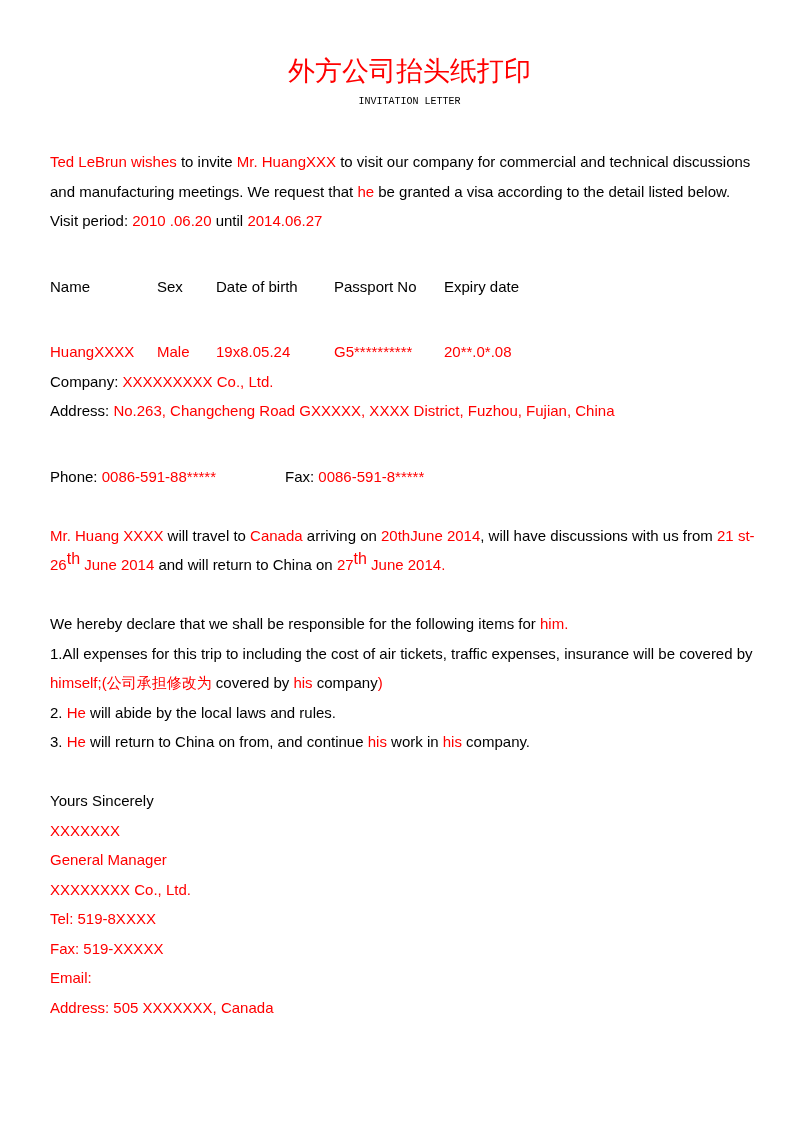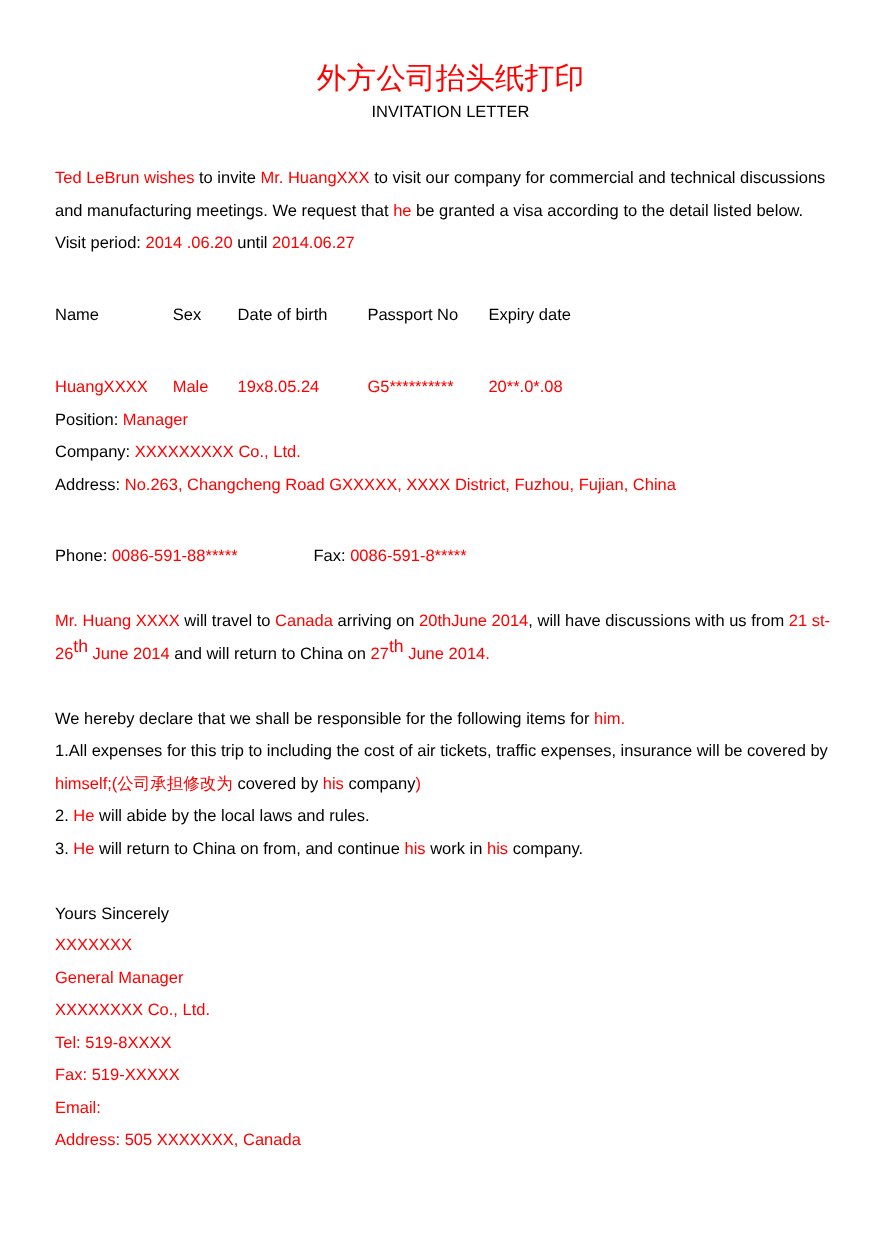--- a/index.html
+++ b/index.html
@@ -9,21 +9,21 @@
     width: 793px; height: 1122px; overflow: hidden;
     font-family: "Liberation Sans", "DejaVu Sans", sans-serif;
     font-size: 15px; color: var(--text);
   }
   .page { padding: 53px 24px 0 50px; }
   .title {
     text-align: center; color: var(--accent);
     font-family: "Liberation Serif", "DejaVu Serif", serif;
     font-size: 27px; line-height: 36px; font-weight: normal;
   }
-  .subtitle { text-align: center; font-size: 15px; line-height: 26px; font-weight: normal; }
+  .subtitle { text-align: center; font-size: 10px; line-height: 26px; font-weight: normal; font-family: Liberation Mono, monospace; }
   .line { line-height: 29.5px; }
   .blank { height: 29.5px; }
   .blank-sm { height: 32px; }
   .red { color: var(--accent); }
   sup { font-size: 16px; line-height: 0; }
   .cols { display: flex; margin-top: 36px; }
   .c1 { width: 107px; } .c2 { width: 59px; } .c3 { width: 118px; }
   .c4 { width: 110px; } .c5 { flex: 1; }
   .phone-cell { width: 235px; }
 </style>
@@ -33,40 +33,39 @@
 <div class="page">
 
   <h1 class="title">外方公司抬头纸打印</h1>
   <h2 class="subtitle">INVITATION LETTER</h2>
 
 
   <div class="blank-sm"></div>
 
   <p class="line"><span class="red">Ted LeBrun wishes</span><span> to invite </span><span class="red">Mr. HuangXXX</span><span> to visit our company for commercial and technical discussions and manufacturing meetings. We request that </span><span class="red">he</span><span> be granted a visa according to the detail listed below.</span></p>
 
-  <p class="line"><span>Visit period: </span><span class="red">2014 .06.20</span><span> until </span><span class="red">2014.06.27</span></p>
+  <p class="line"><span>Visit period: </span><span class="red">2010 .06.20</span><span> until </span><span class="red">2014.06.27</span></p>
 
   <div>
     <p class="line cols">
       <span class="c1">Name</span>
       <span class="c2">Sex</span>
       <span class="c3">Date of birth</span>
       <span class="c4">Passport No</span>
       <span class="c5">Expiry date</span>
     </p>
     <p class="line cols red">
       <span class="c1">HuangXXXX</span>
       <span class="c2">Male</span>
       <span class="c3">19x8.05.24</span>
       <span class="c4">G5**********</span>
       <span class="c5">20**.0*.08</span>
     </p>
   </div>
 
-  <p class="line"><span>Position: </span><span class="red">Manager</span></p>
   <p class="line"><span>Company: </span><span class="red">XXXXXXXXX Co., Ltd.</span></p>
   <p class="line"><span>Address: </span><span class="red">No.263, Changcheng Road GXXXXX, XXXX District, Fuzhou, Fujian, China</span></p>
 
   <p class="line cols">
     <span class="phone-cell"><span>Phone: </span><span class="red">0086-591-88*****</span></span>
     <span><span>Fax: </span><span class="red">0086-591-8*****</span></span>
   </p>
 
   <div class="blank"></div>
 

